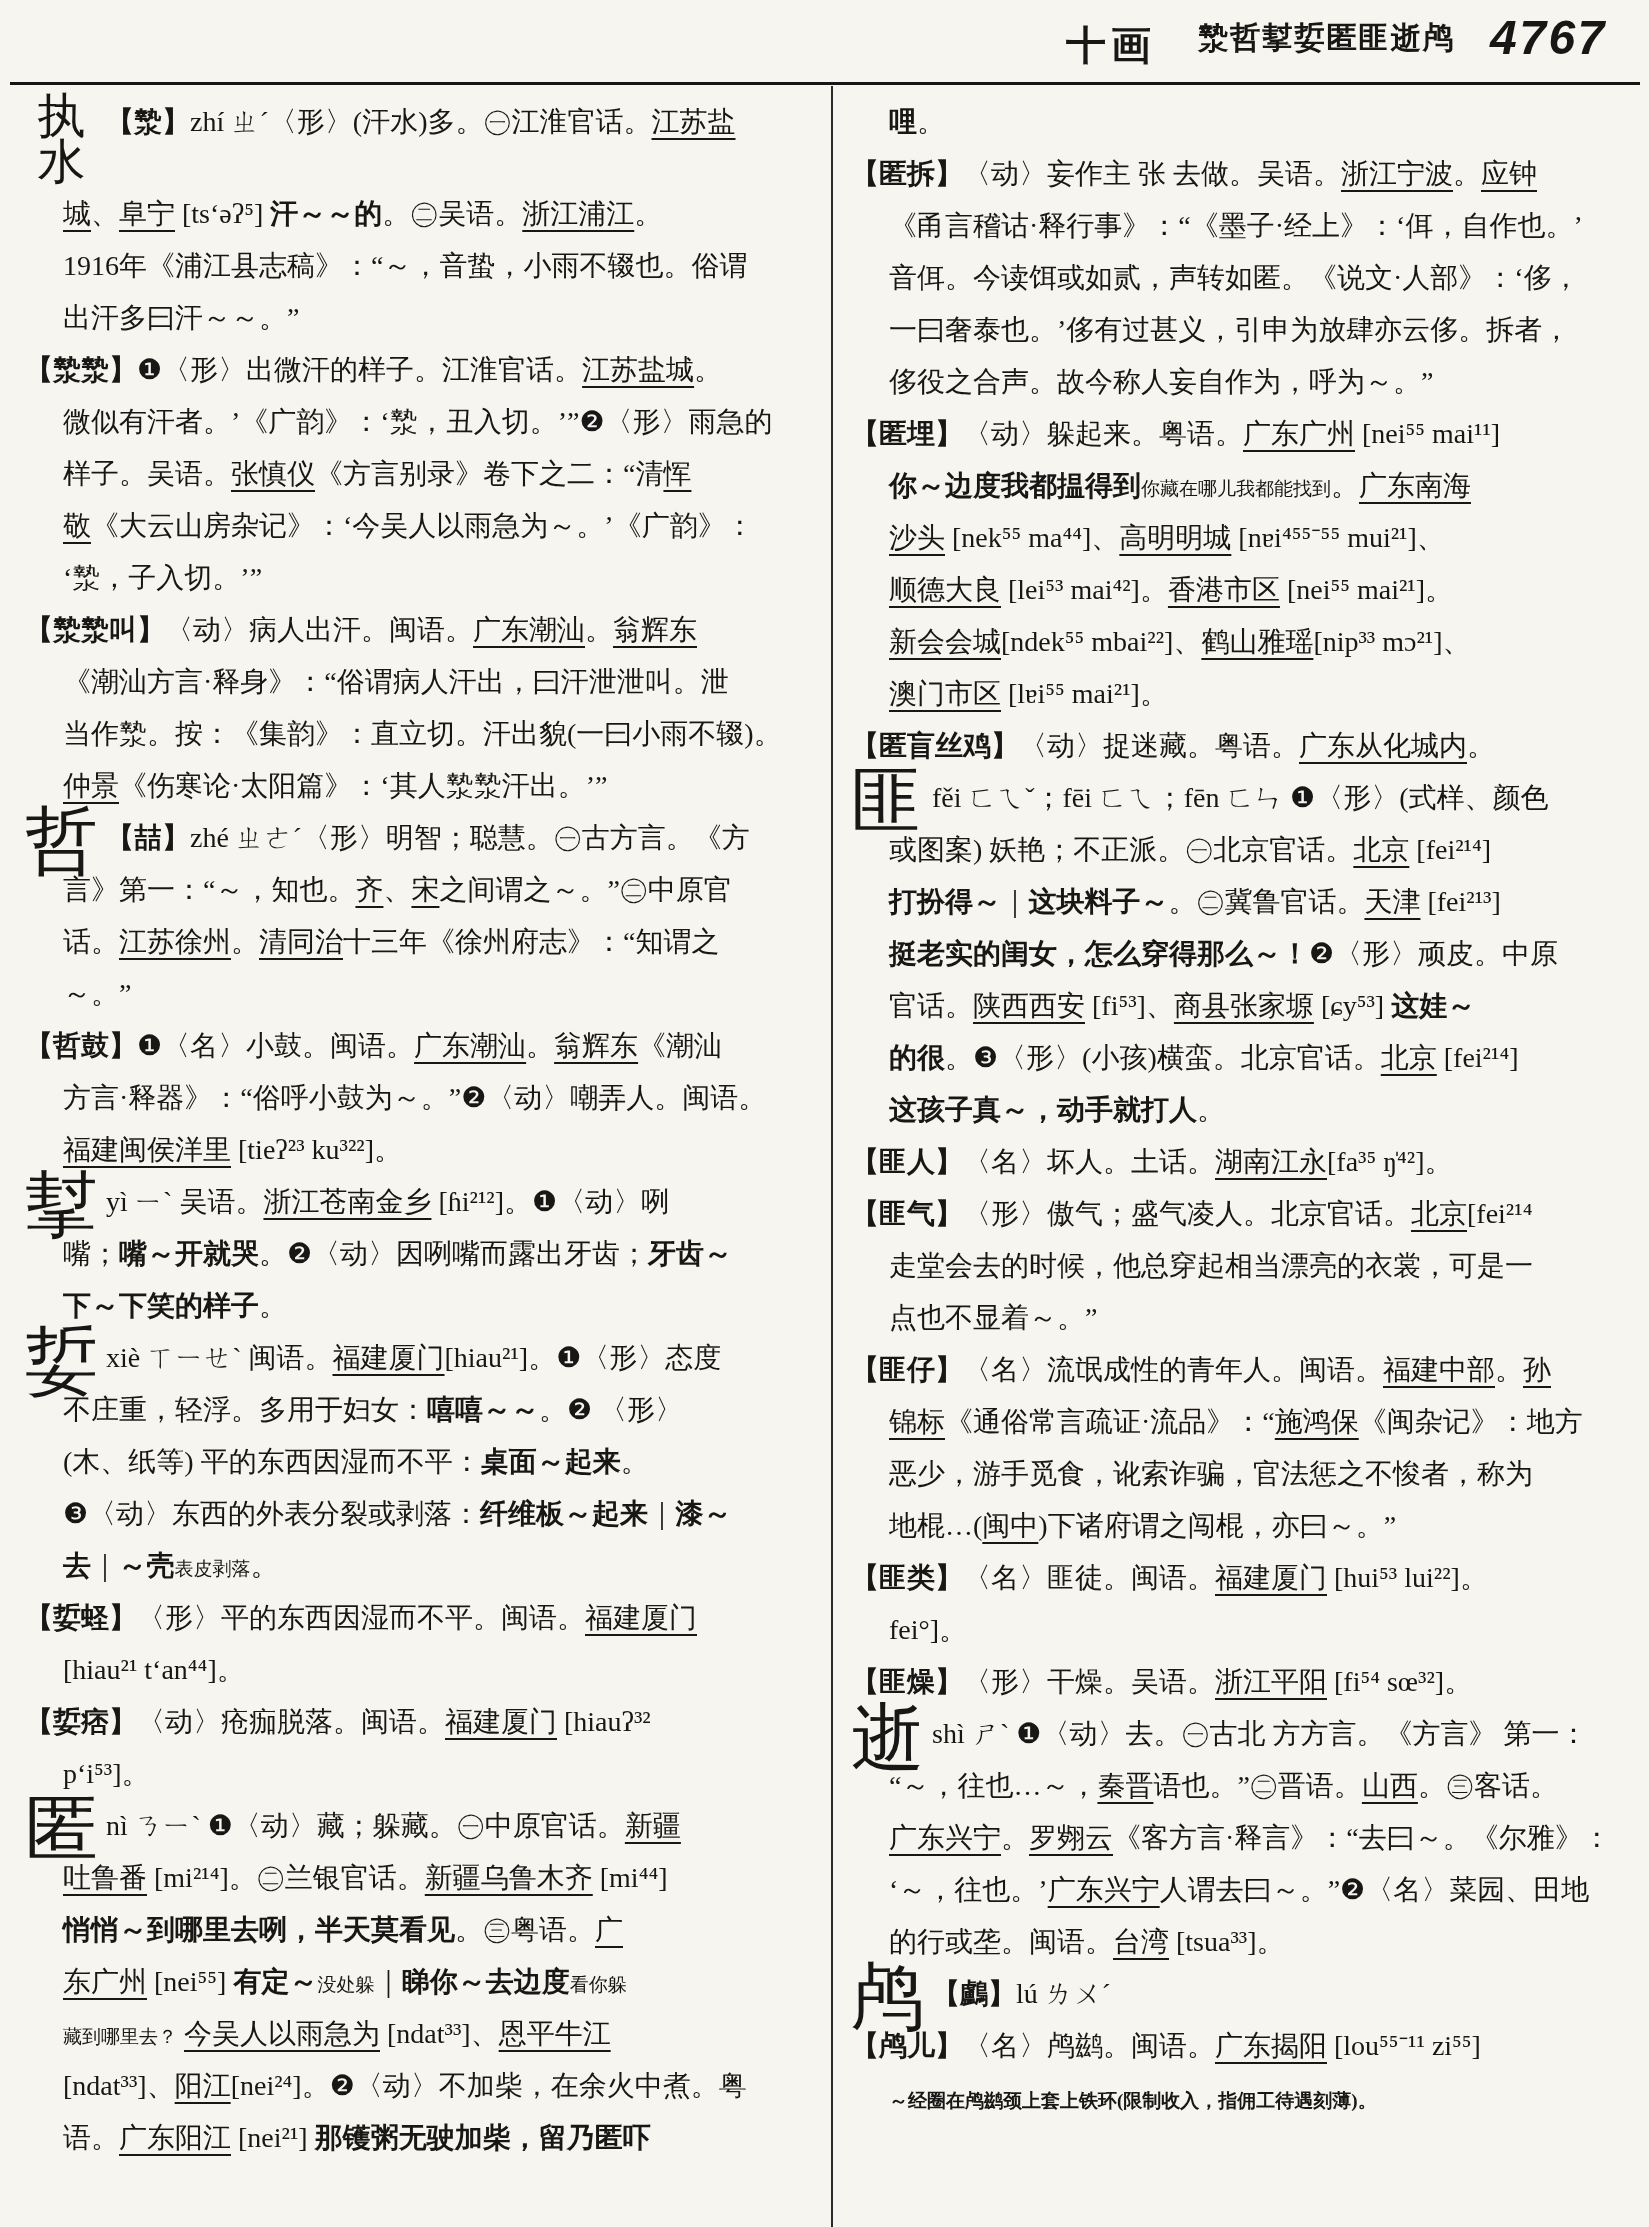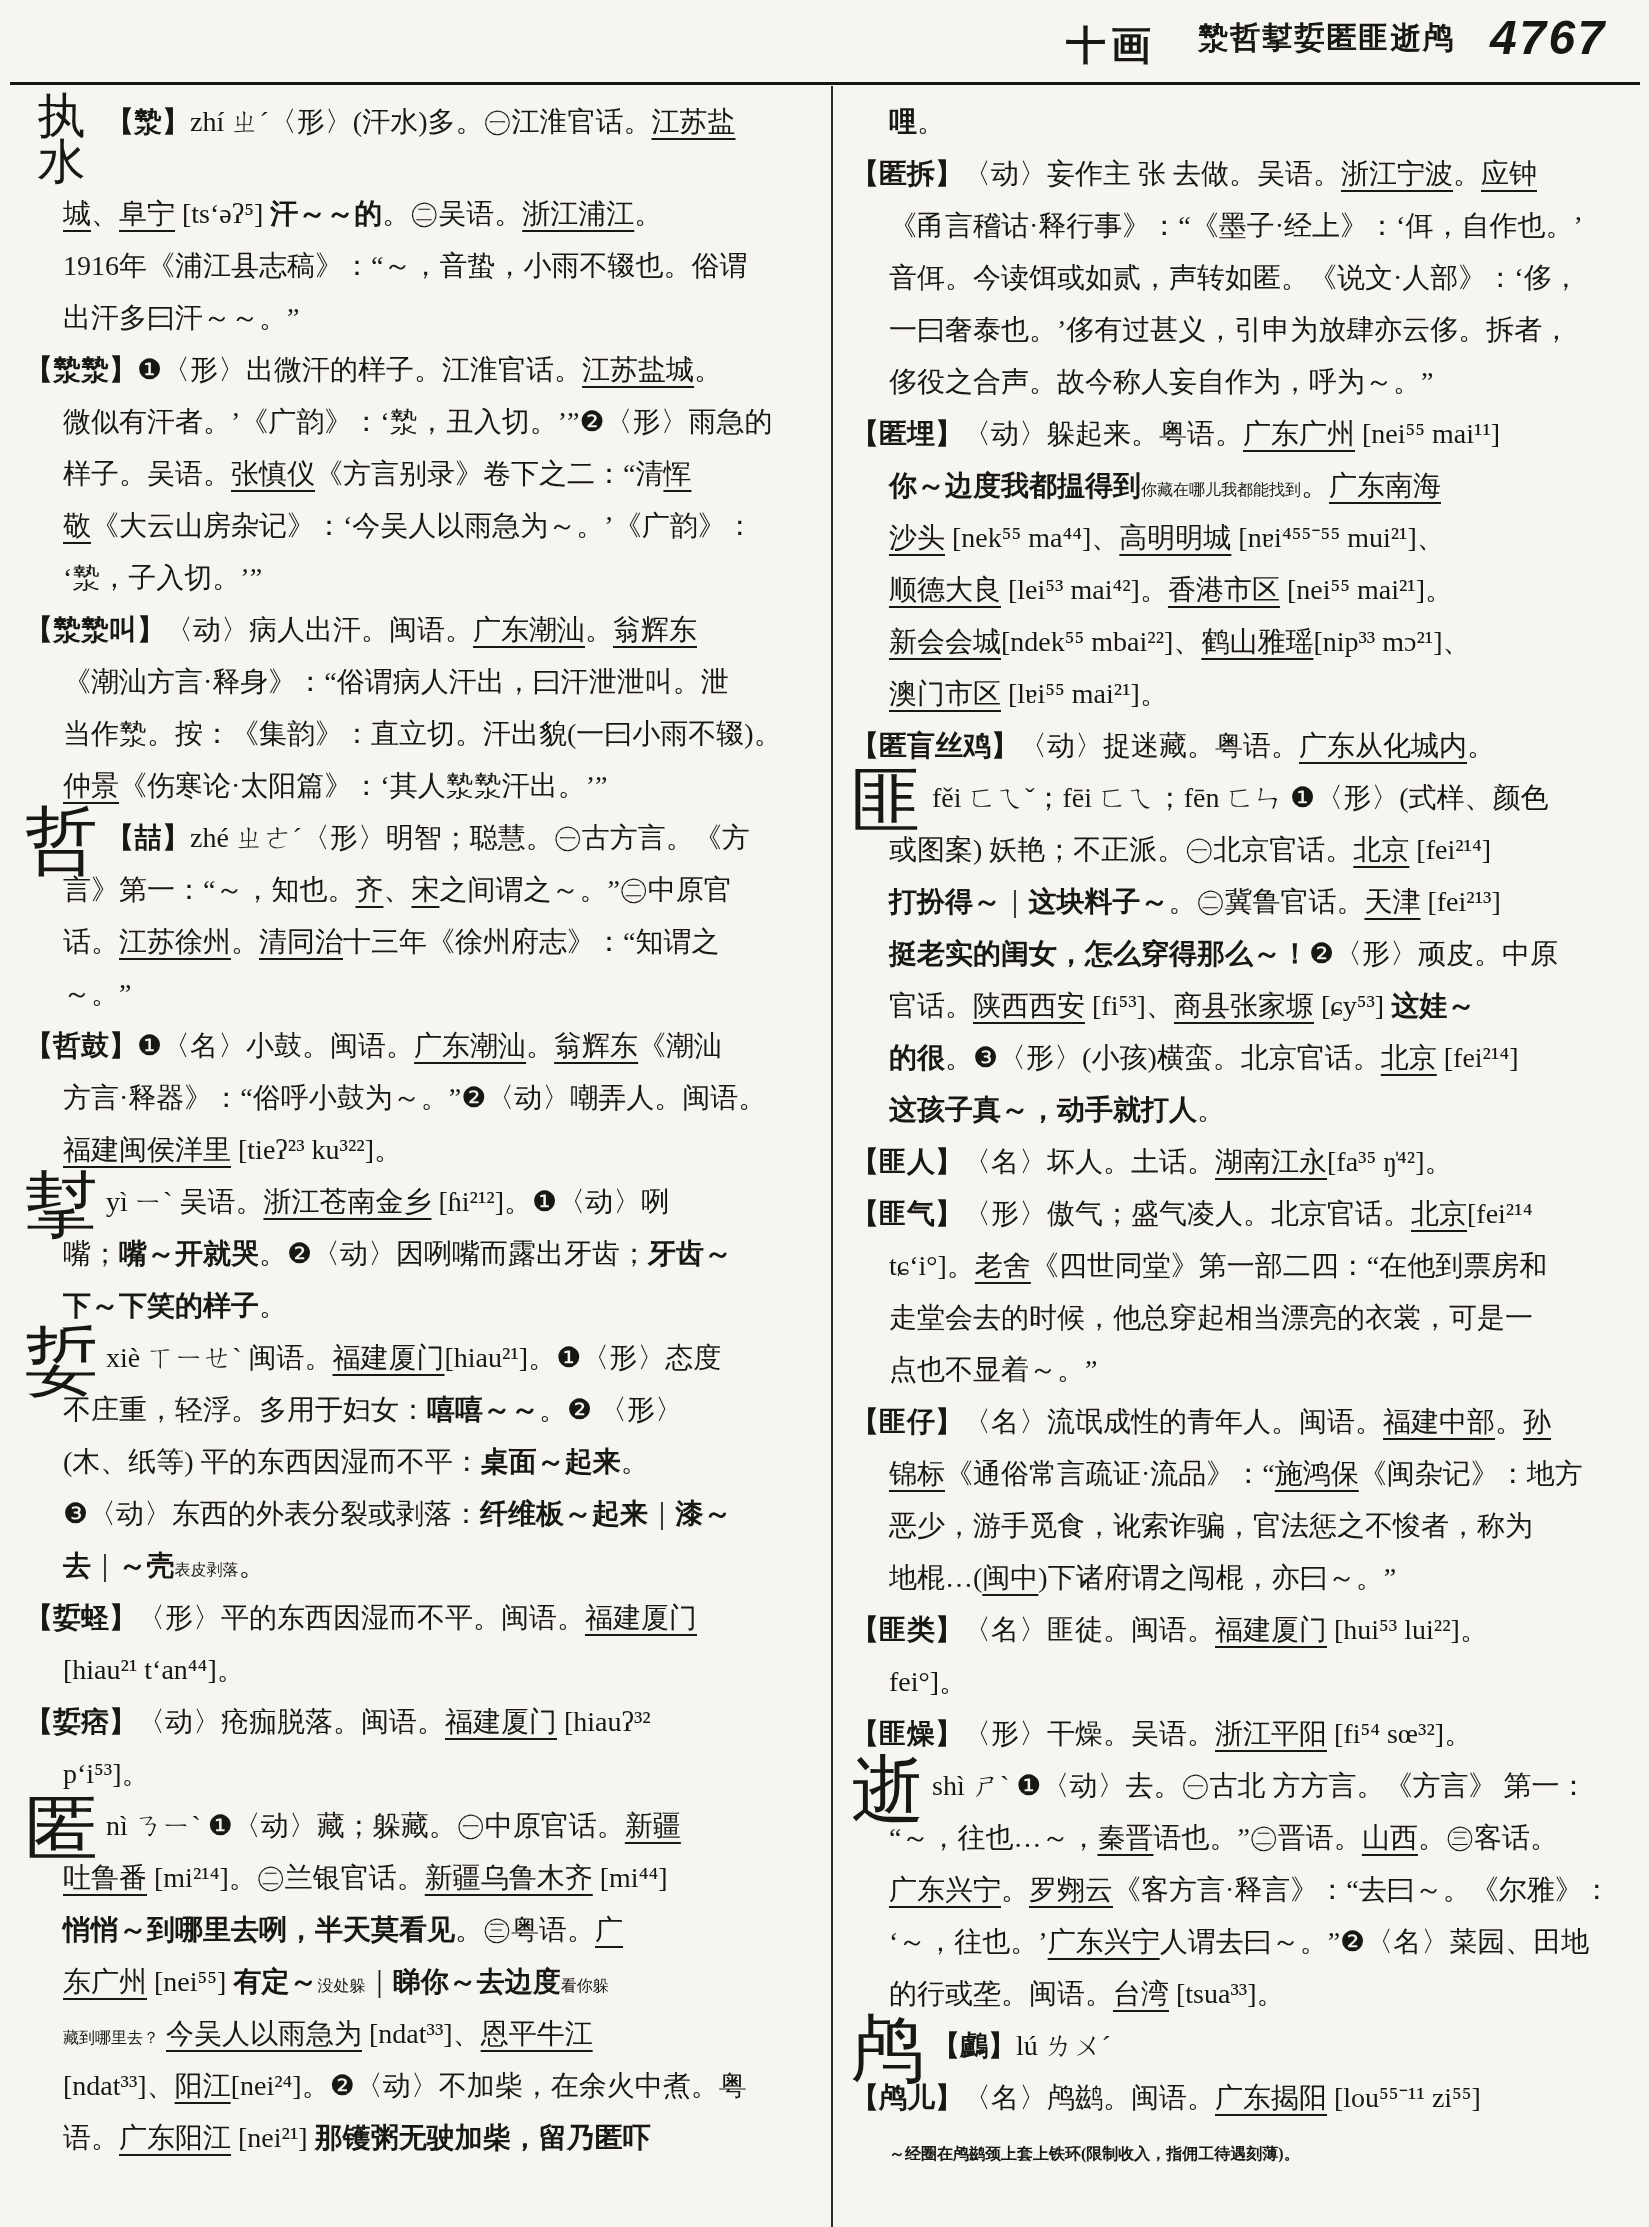--- a/index.html
+++ b/index.html
@@ -21,21 +21,21 @@
   .line{height:52px;line-height:52px;font-size:28px;white-space:nowrap;padding-left:38px;}
   .line.flush{padding-left:0;}
   .line.afterbig{padding-left:81px;}
   .line.gap{margin-bottom:40px;}
   .bigchar{position:absolute;left:0;top:-6.6px;font-size:73px;line-height:1;
     font-weight:400;width:78px;text-align:left;}
   .bigstack{position:absolute;left:0;top:-3.3px;width:73px;text-align:center;}
   .bigstack div{font-size:48px;line-height:46px;font-weight:400;}
   b{font-weight:700;}
   u{text-decoration:underline;text-decoration-thickness:2.1px;text-underline-offset:6.6px;}
-  small{font-size:16px;}
+  small{font-size:19px;}
 </style>
 </head>
 <body>
 
 <div>
   <span class="hdr-strokes">十画</span>
   <span class="hdr-chars">漐哲㨍娎匿匪逝鸬</span>
   <span class="hdr-page">4767</span>
 </div>
 
@@ -141,21 +141,20 @@
       <div class="line"><b>挺老实的闺女，怎么穿得那么～！</b>❷〈形〉顽皮。中原</div>
       <div class="line">官话。<u>陕西西安</u>  [fi⁵³]、<u>商县张家塬</u> [ɕy⁵³]  <b>这娃～</b></div>
       <div class="line"><b>的很</b>。❸〈形〉(小孩)横蛮。北京官话。<u>北京</u> [fei²¹⁴]</div>
       <div class="line"><b>这孩子真～，动手就打人</b>。</div>
     </div>
     <div class="block">
       <div class="line flush"><b>【匪人】</b>〈名〉坏人。土话。<u>湖南江永</u>[fa³⁵ ŋ̍⁴²]。</div>
     </div>
     <div class="block">
       <div class="line flush"><b>【匪气】</b>〈形〉傲气；盛气凌人。北京官话。<u>北京</u>[fei²¹⁴</div>
-      <div class="line">tɕʻi°]。<u>老舍</u>《四世同堂》第一部二四：“在他到票房和</div>
       <div class="line">走堂会去的时候，他总穿起相当漂亮的衣裳，可是一</div>
       <div class="line">点也不显着～。”</div>
     </div>
     <div class="block">
       <div class="line flush"><b>【匪仔】</b>〈名〉流氓成性的青年人。闽语。<u>福建中部</u>。<u>孙</u></div>
       <div class="line"><u>锦标</u>《通俗常言疏证·流品》：“<u>施鸿保</u>《闽杂记》：地方</div>
       <div class="line">恶少，游手觅食，讹索诈骗，官法惩之不悛者，称为</div>
       <div class="line">地棍…(<u>闽中</u>)下诸府谓之闯棍，亦曰～。”</div>
     </div>
     <div class="block">

